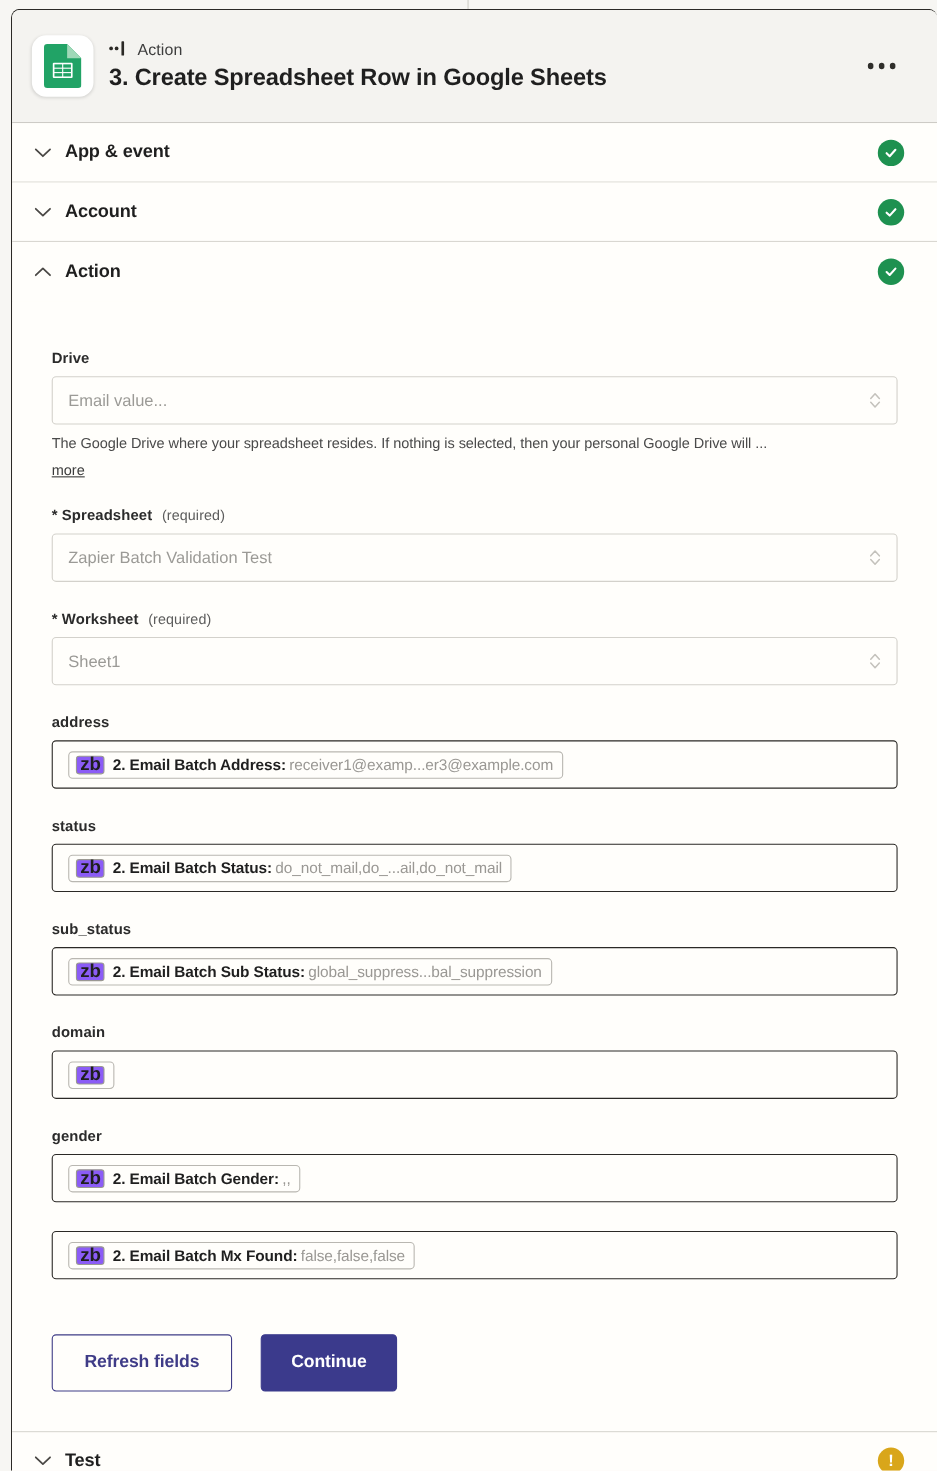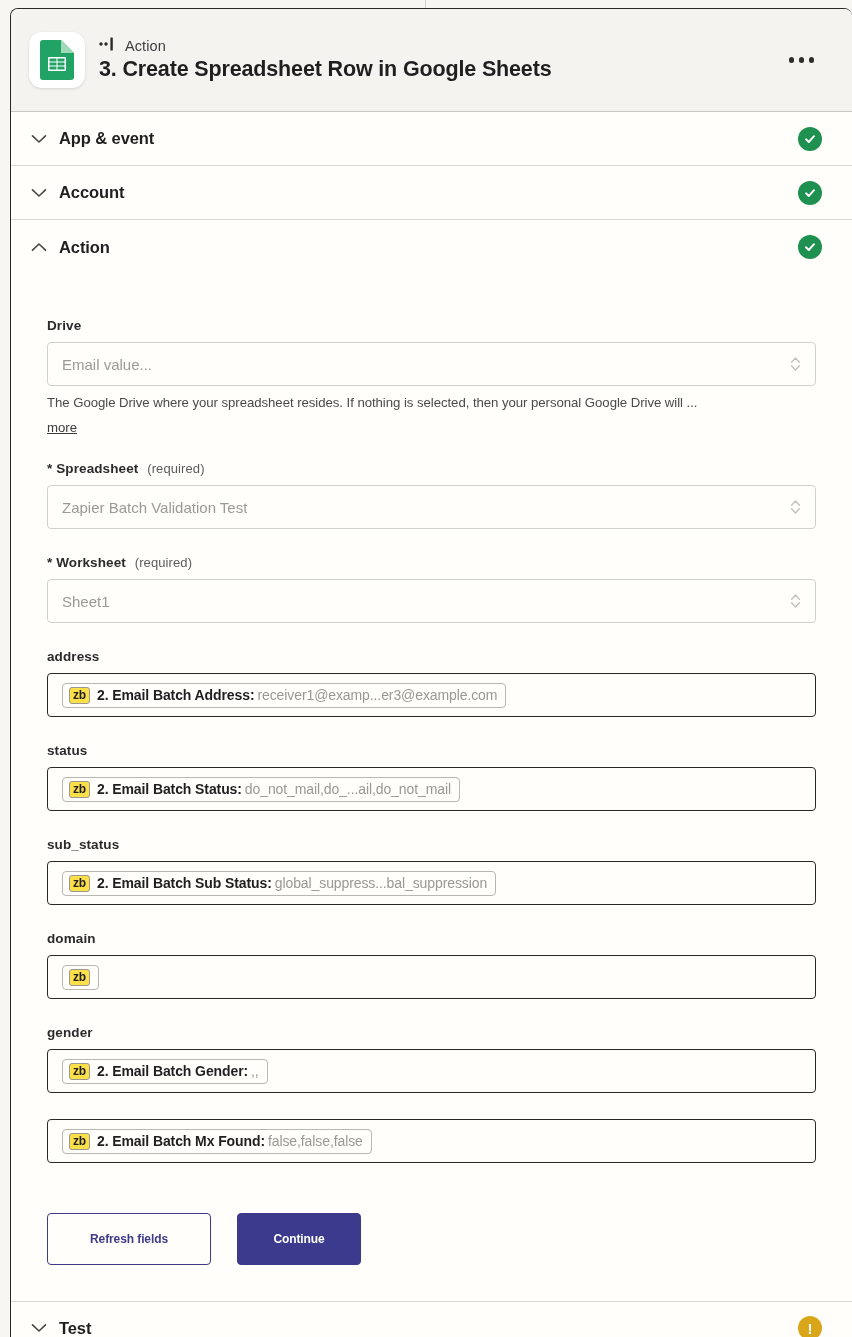--- a/index.html
+++ b/index.html
@@ -245,22 +245,22 @@
 
   .zb-chip {
     display: inline-flex;
     align-items: center;
     justify-content: center;
     min-width: 21px;
     height: 17px;
     padding: 0 3px;
     border: 1px solid #9a9892;
     border-radius: 3px;
-    background: #fde047;
-    font-size: 12px;
+    background: #8b5cf6;
+    font-size: 17px;
     font-weight: 700;
     color: #1f1f1f;
     letter-spacing: -0.2px;
     flex: 0 0 auto;
   }
 
   .token-text {
     font-size: 14px;
     color: #1f1f1f;
     font-weight: 600;
@@ -275,21 +275,21 @@
 
   
   .btn-row {
     display: flex;
     gap: 26px;
     padding: 24px 0 36px 0;
   }
   .btn {
     height: 52px;
     border-radius: 4px;
-    font-size: 12px;
+    font-size: 16px;
     font-weight: 700;
     display: inline-flex;
     align-items: center;
     justify-content: center;
     cursor: pointer;
     letter-spacing: -0.1px;
   }
   .btn-secondary {
     min-width: 164px;
     padding: 0 22px;

